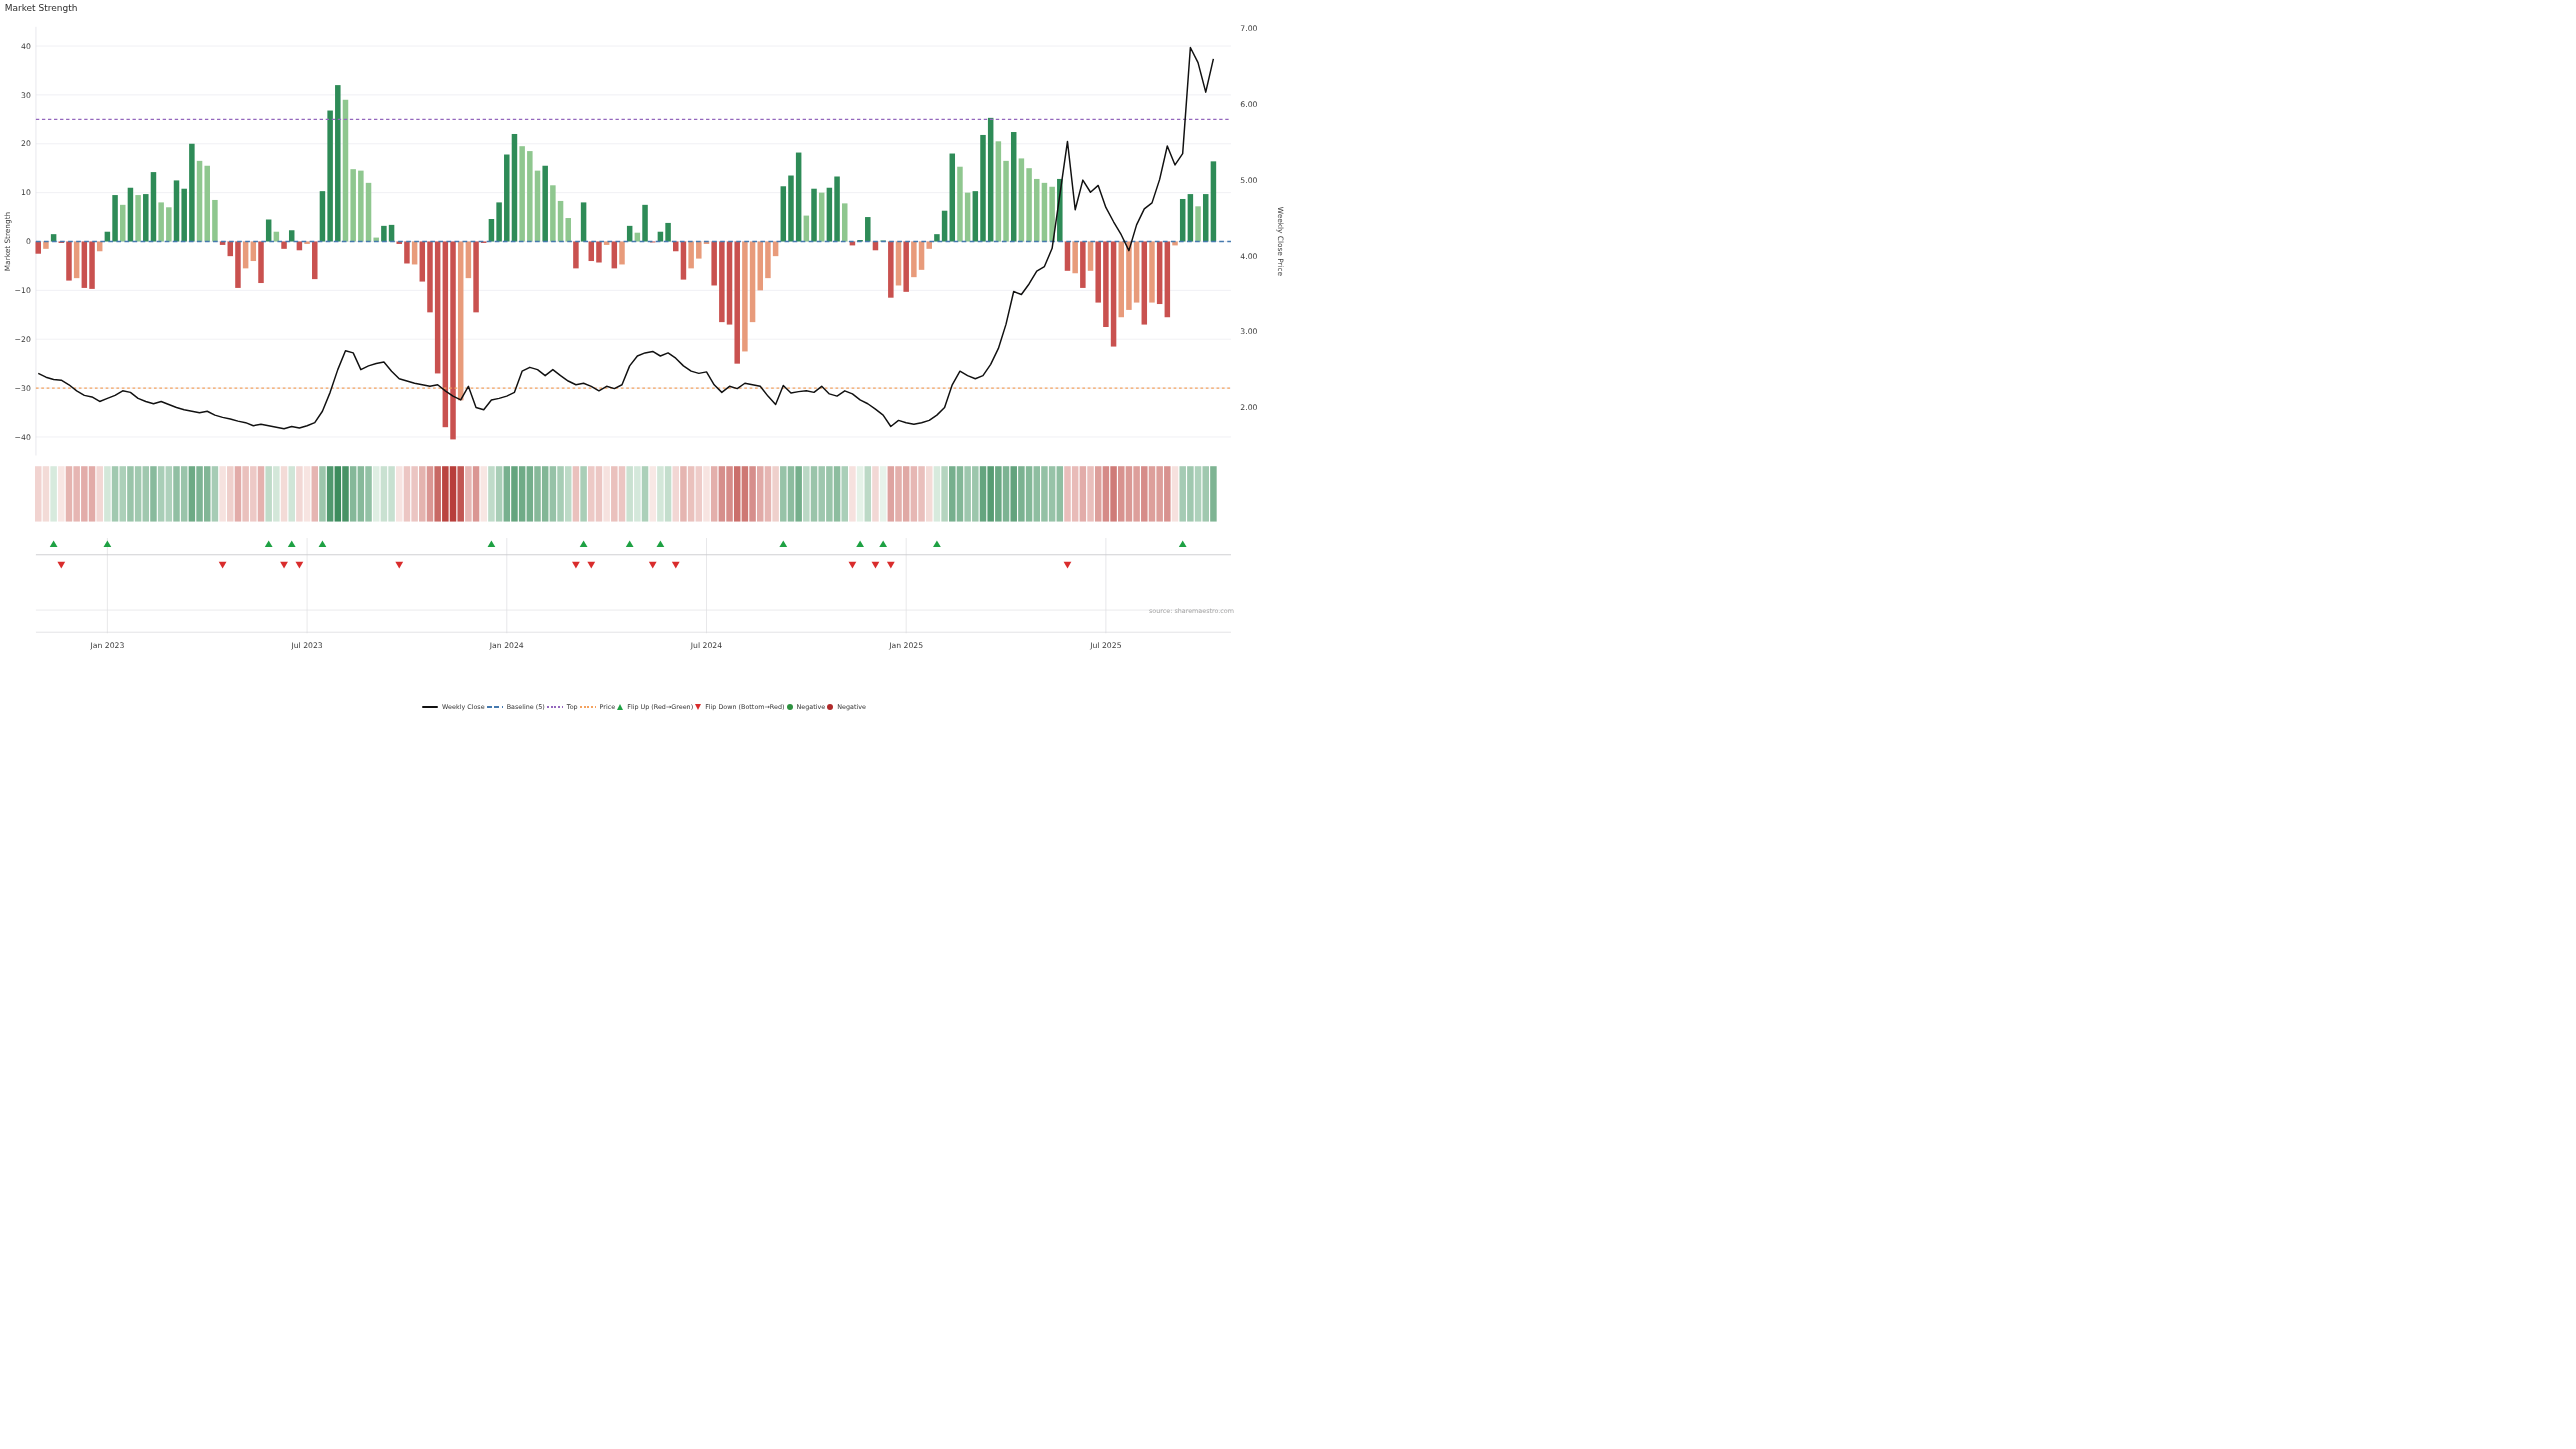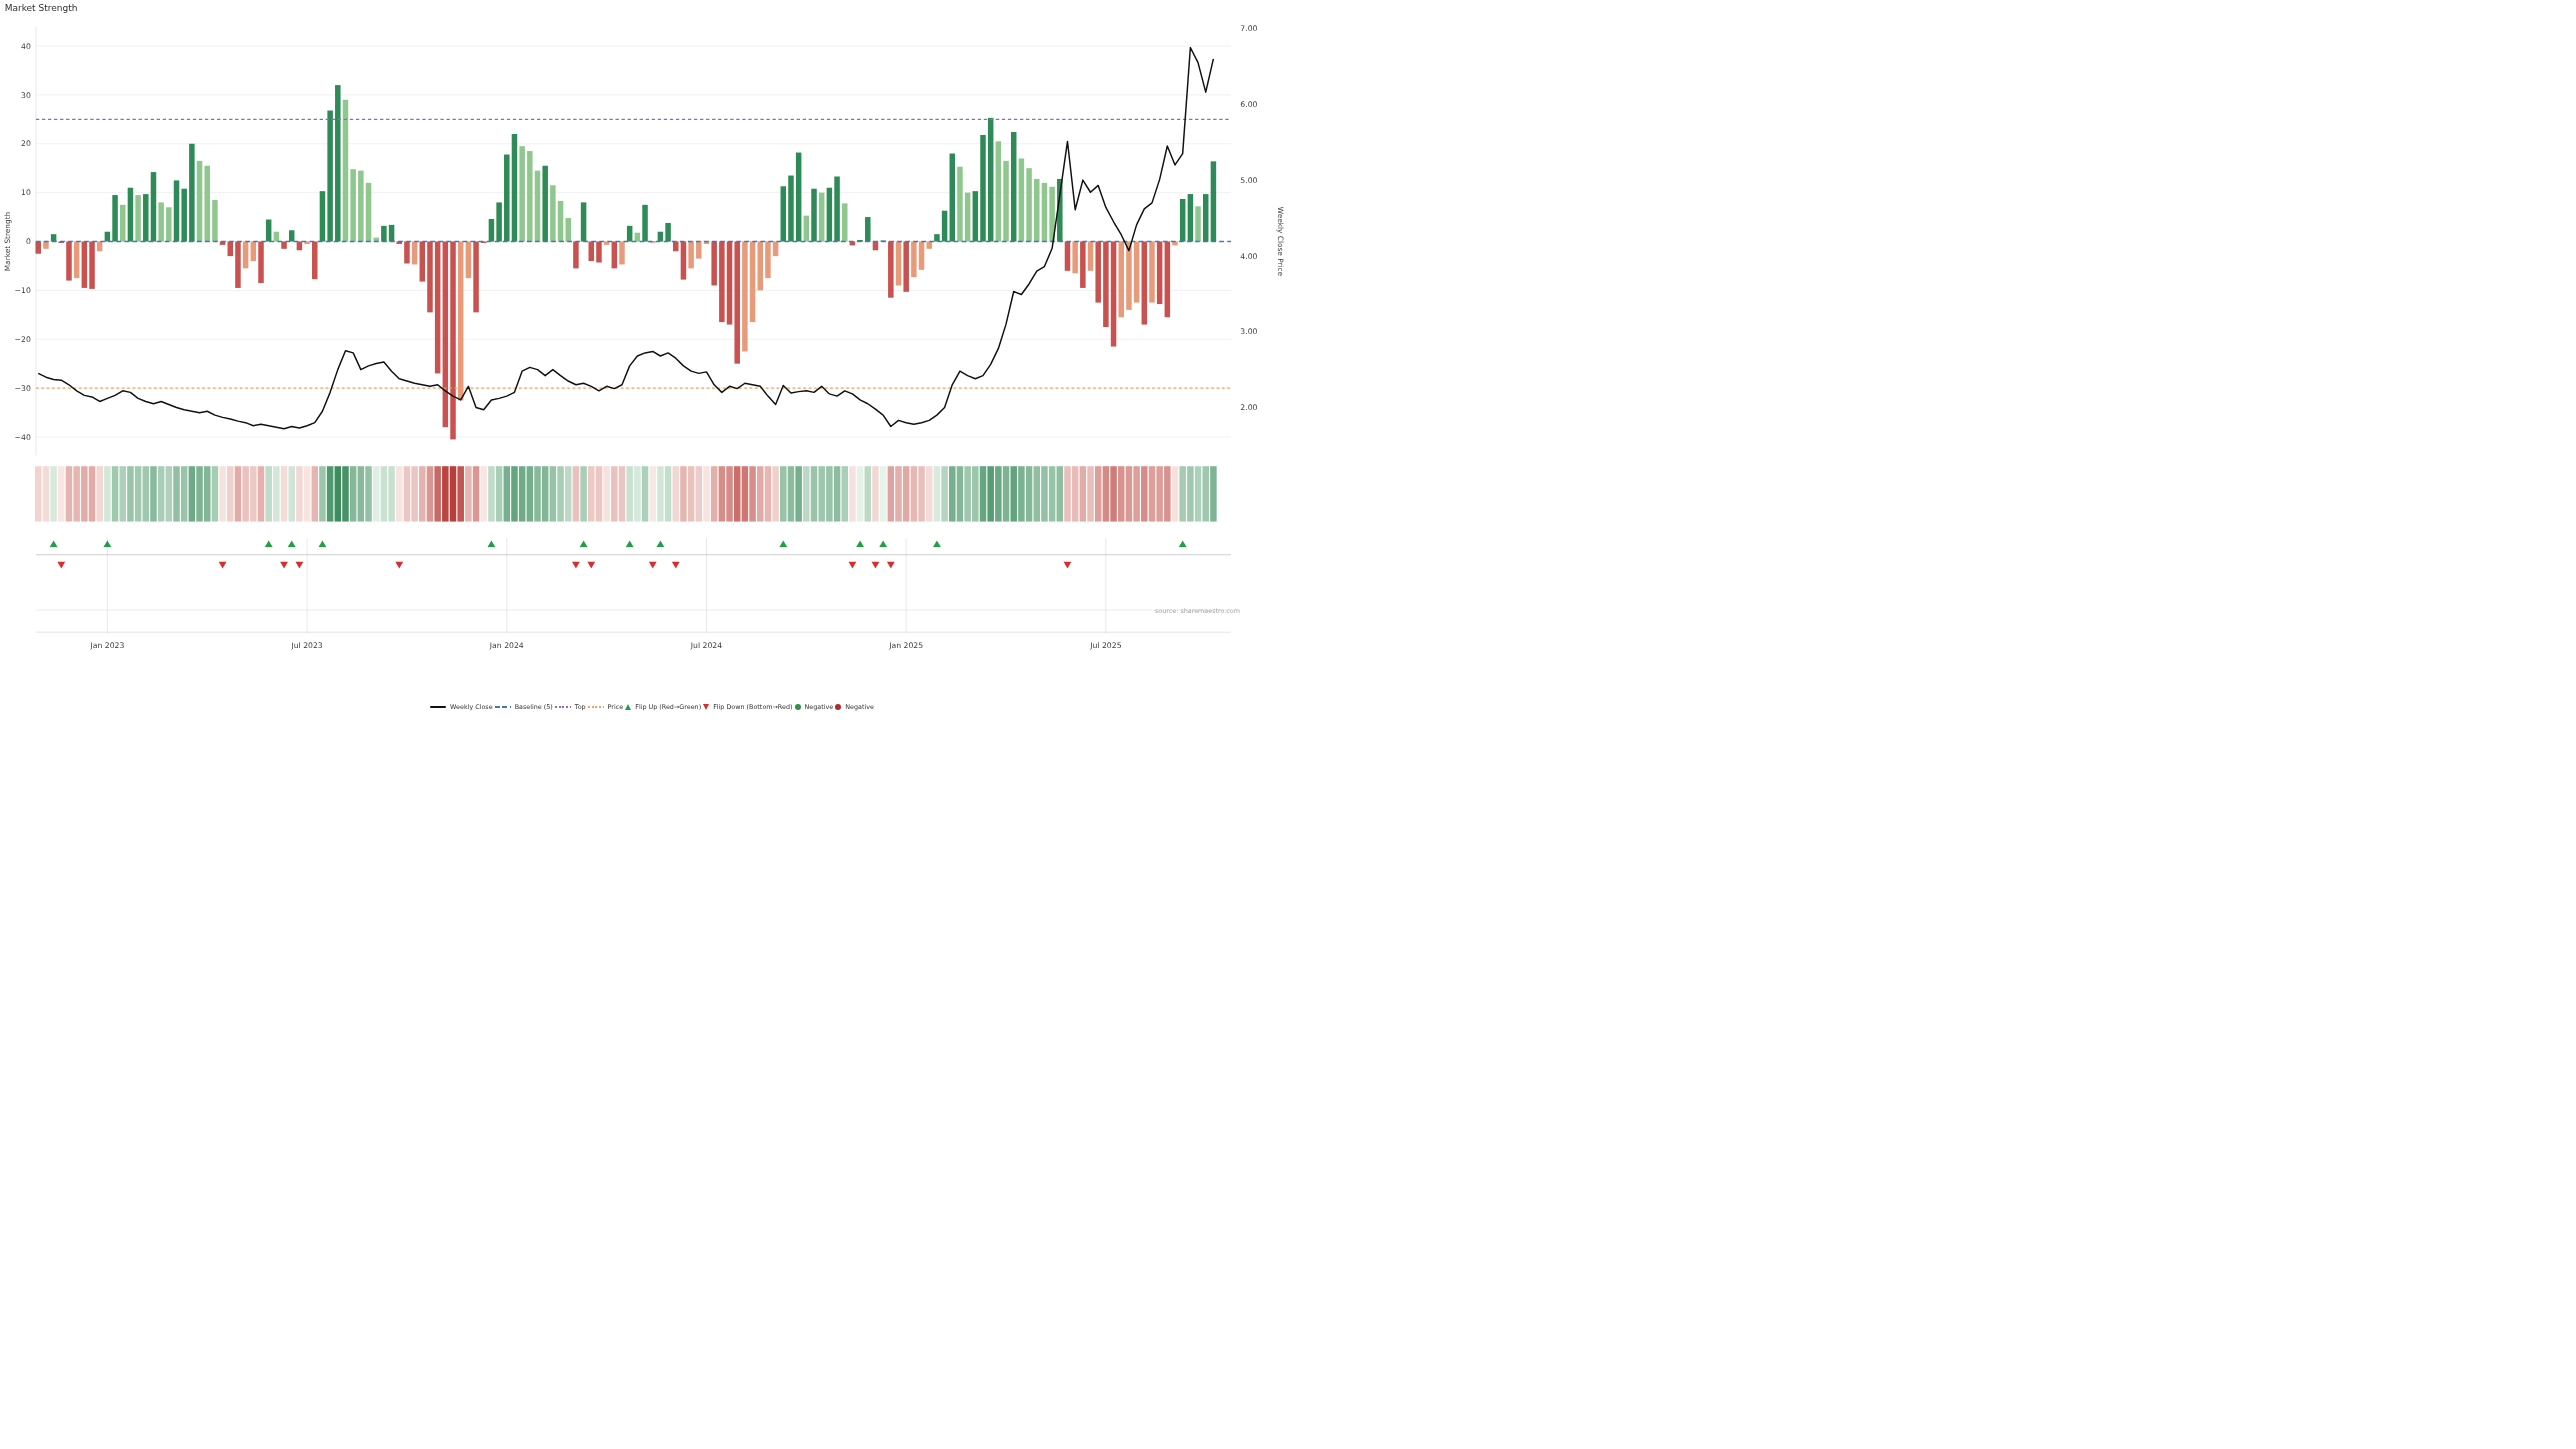--- a/index.html
+++ b/index.html
@@ -1,20 +1,20 @@
 <!DOCTYPE html>
 <html style="font-size:10.7px"><head>
 <meta charset="utf-8">
 <style>
   html,body{margin:0;padding:0;background:#ffffff;}
   body{font-family:"DejaVu Sans","Liberation Sans",sans-serif;}
   #stage{position:relative;width:1288px;height:725px;background:#fff;overflow:hidden;}
   #chart-title{position:absolute;left:4.7px;top:2.7px;font-size:9px;color:#2e2e2e;}
-  #src-label{position:absolute;right:48px;top:607px;font-size:6.4px;color:#a3a3a3;}
-  #legend{position:absolute;left:0;top:703px;width:1288px;display:flex;justify-content:center;align-items:center;gap:2px;padding-left:8px;}
+  #src-label{position:absolute;right:54px;top:607px;font-size:6.4px;color:#a3a3a3;}
+  #legend{position:absolute;left:0;top:703px;width:1288px;display:flex;justify-content:center;align-items:center;gap:2px;}
   .lg-item{display:flex;align-items:center;gap:4px;font-size:6.4px;color:#333;}
   .g-line{width:16px;height:2px;border-radius:1.3px;}
   .g-dash{width:16px;height:2px;background:repeating-linear-gradient(90deg,var(--c) 0 4.7px,transparent 4.7px 7.4px);}
   .g-dot{width:16px;height:1.7px;background:repeating-linear-gradient(90deg,var(--c) 0 2px,transparent 2px 3.7px);}
   .g-up{width:0;height:0;border-left:3.7px solid transparent;border-right:3.7px solid transparent;border-bottom:6px solid var(--c);}
   .g-down{width:0;height:0;border-left:3.7px solid transparent;border-right:3.7px solid transparent;border-top:6px solid var(--c);}
   .g-circ{width:6px;height:6px;border-radius:50%;background:var(--c);}
   svg text{font-family:"DejaVu Sans","Liberation Sans",sans-serif;}
 </style>
 </head>

